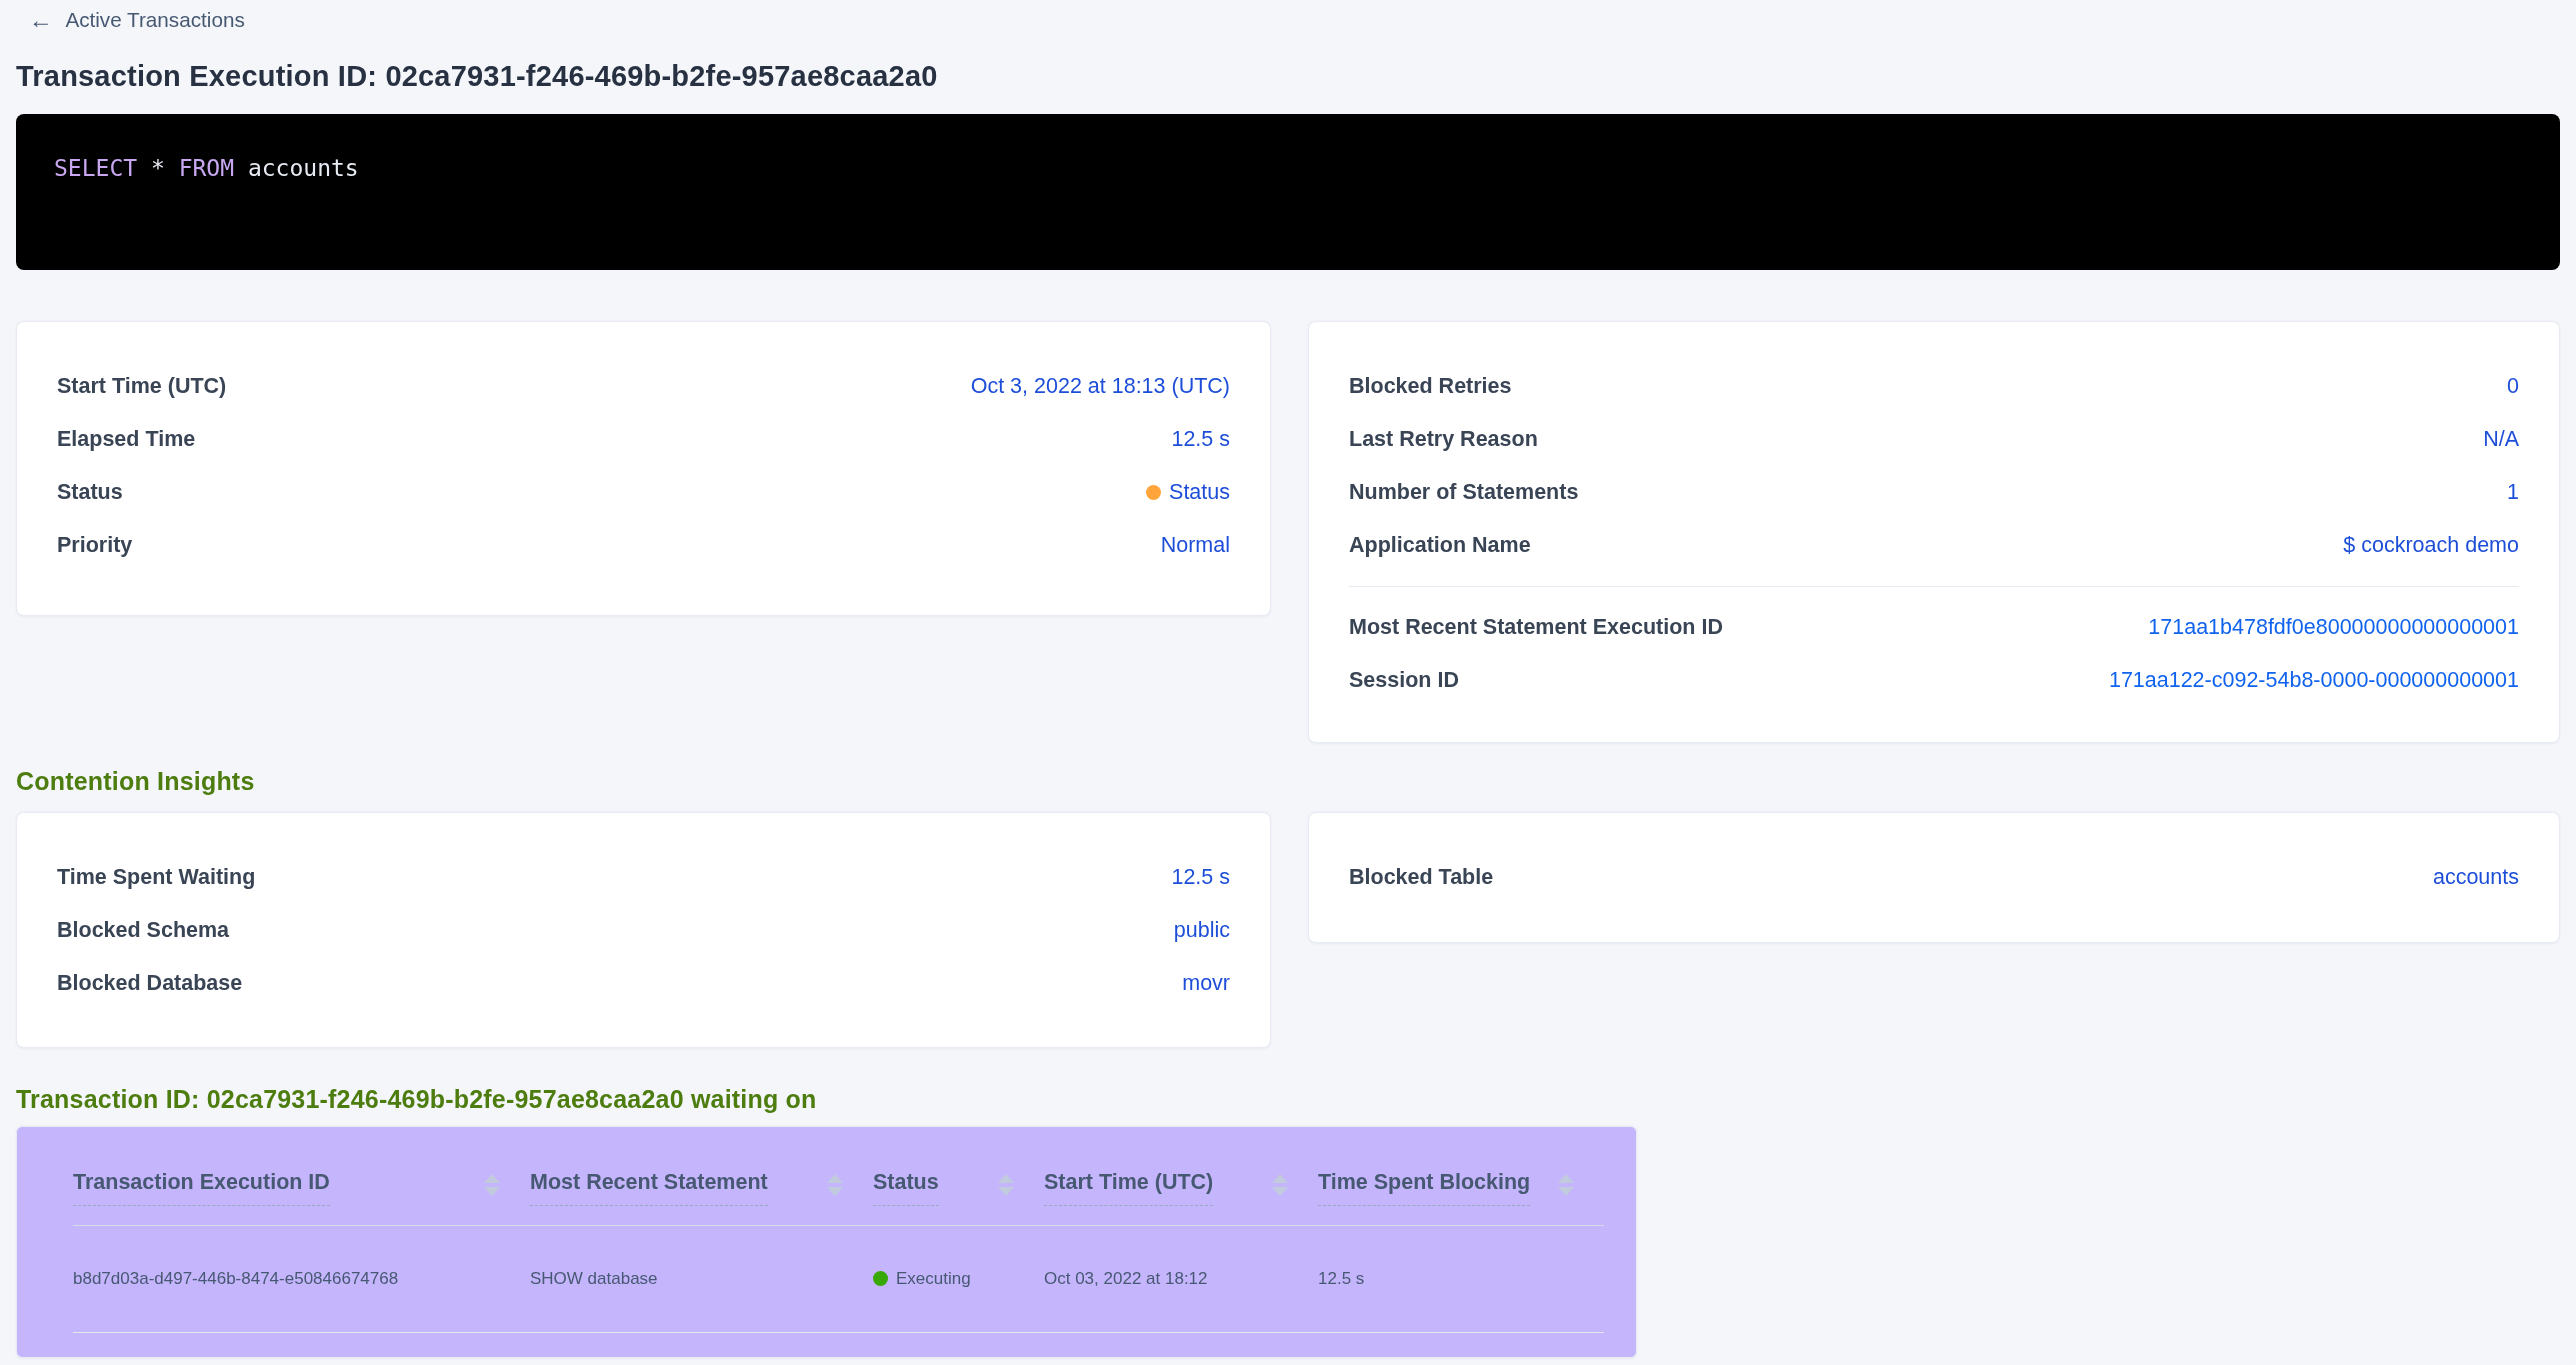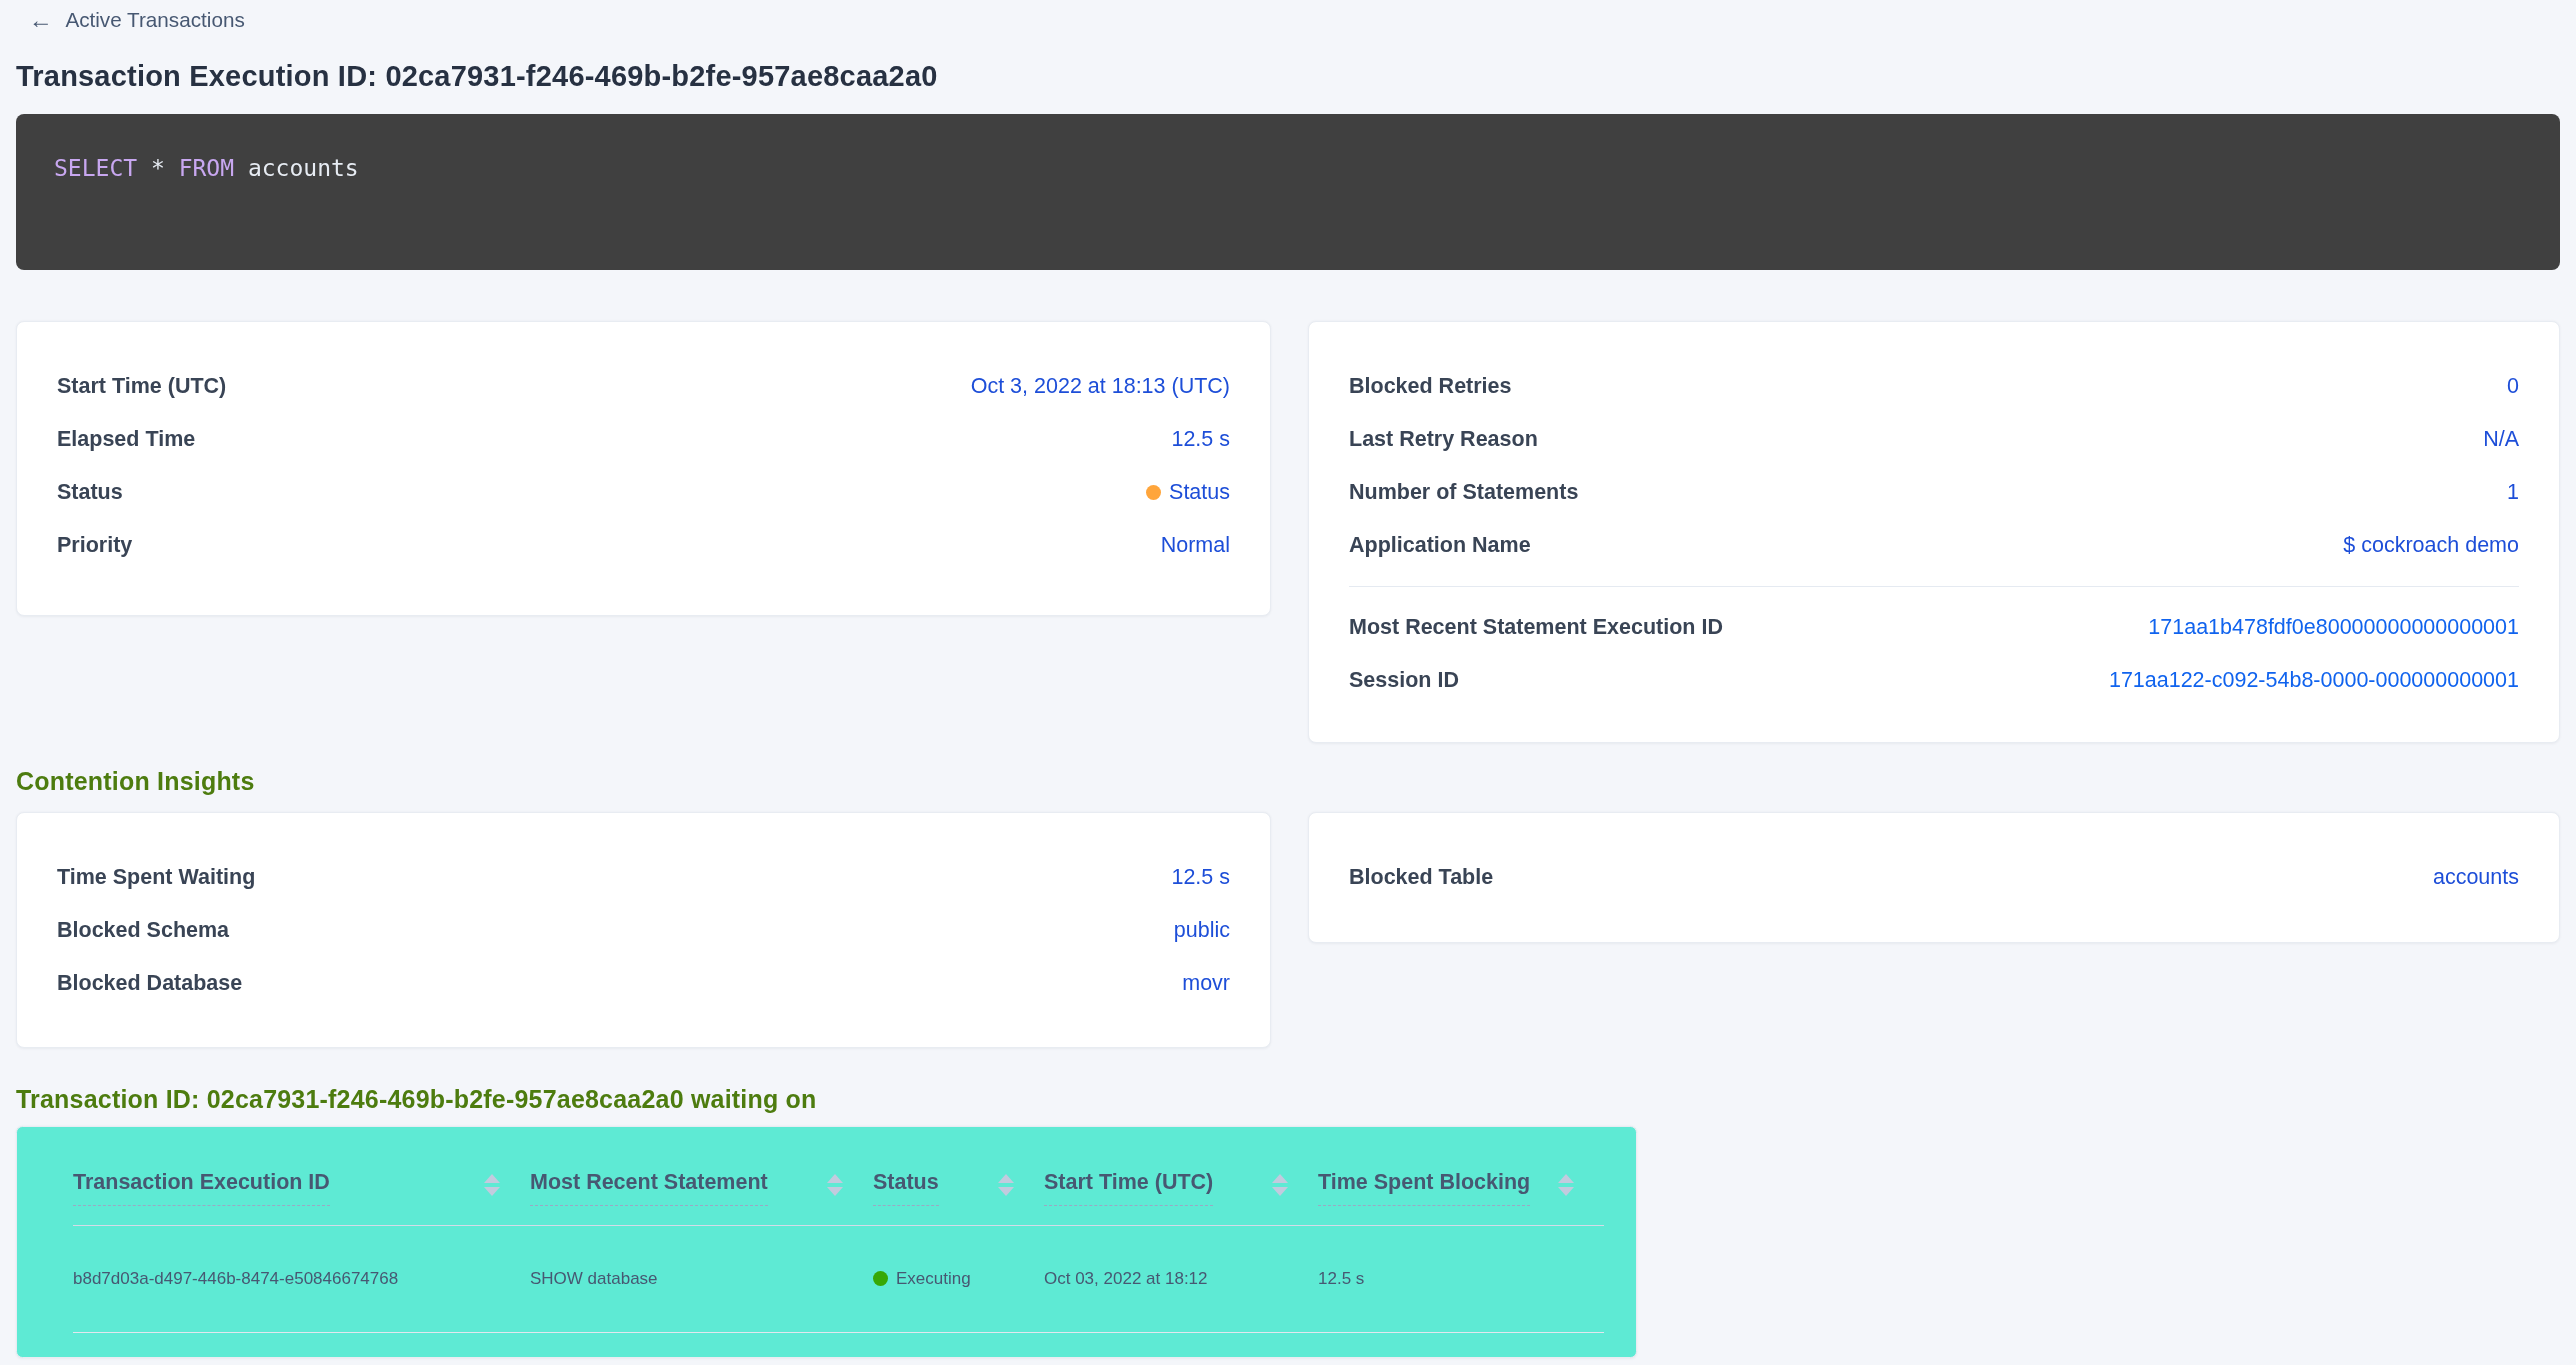--- a/index.html
+++ b/index.html
@@ -24,21 +24,21 @@
   .page-title {
     margin-top: 28px;
     font-size: 29px; font-weight: 700; color: #273142;
     letter-spacing: 0.2px;
   }
 
   
   .sql-box {
     margin-top: 20.7px;
     width: 2544px; height: 156px;
-    background: #404040;
+    background: #000000;
     border-radius: 8px;
     padding: 41px 38px;
   }
   .sql-box pre {
     font-family: "DejaVu Sans Mono", monospace;
     font-size: 23px; line-height: 1.2;
     color: #E7ECF3; white-space: pre;
   }
   .sql-kw { color: #C8A7F0; }
 
@@ -84,21 +84,21 @@
     letter-spacing: 0.2px;
   }
   .heading-contention { margin-top: 24px; }
   .heading-waiting    { margin-top: 37px; }
   .row-2 { margin-top: 16px; }
 
   
   .table-card {
     margin-top: 12.7px;
     width: 1621px; height: 232px;
-    background: #5eead4;
+    background: #c4b5fd;
     border: 0.8px solid #E8ECF2;
     border-radius: 6.4px;
     box-shadow: 0 0.8px 2.4px rgba(40,50,70,0.06);
     padding: 0 32px 0 56px;
     overflow: hidden;
   }
   .t-grid {
     display: grid;
     grid-template-columns: 457px 343px 171px 274px 1fr;
     align-items: center;

